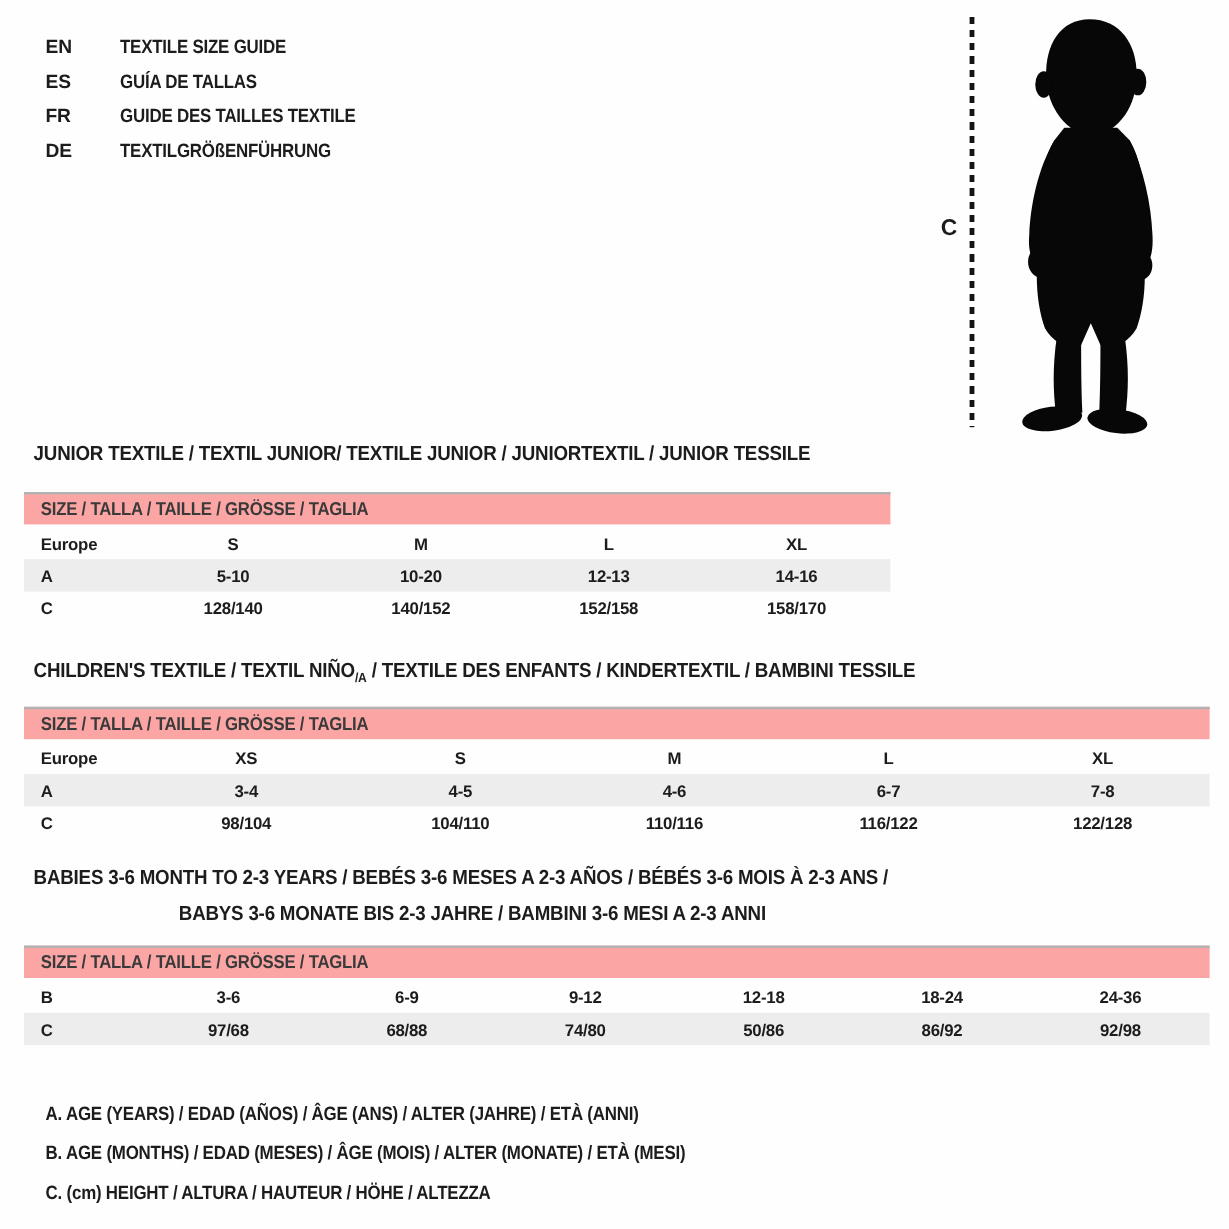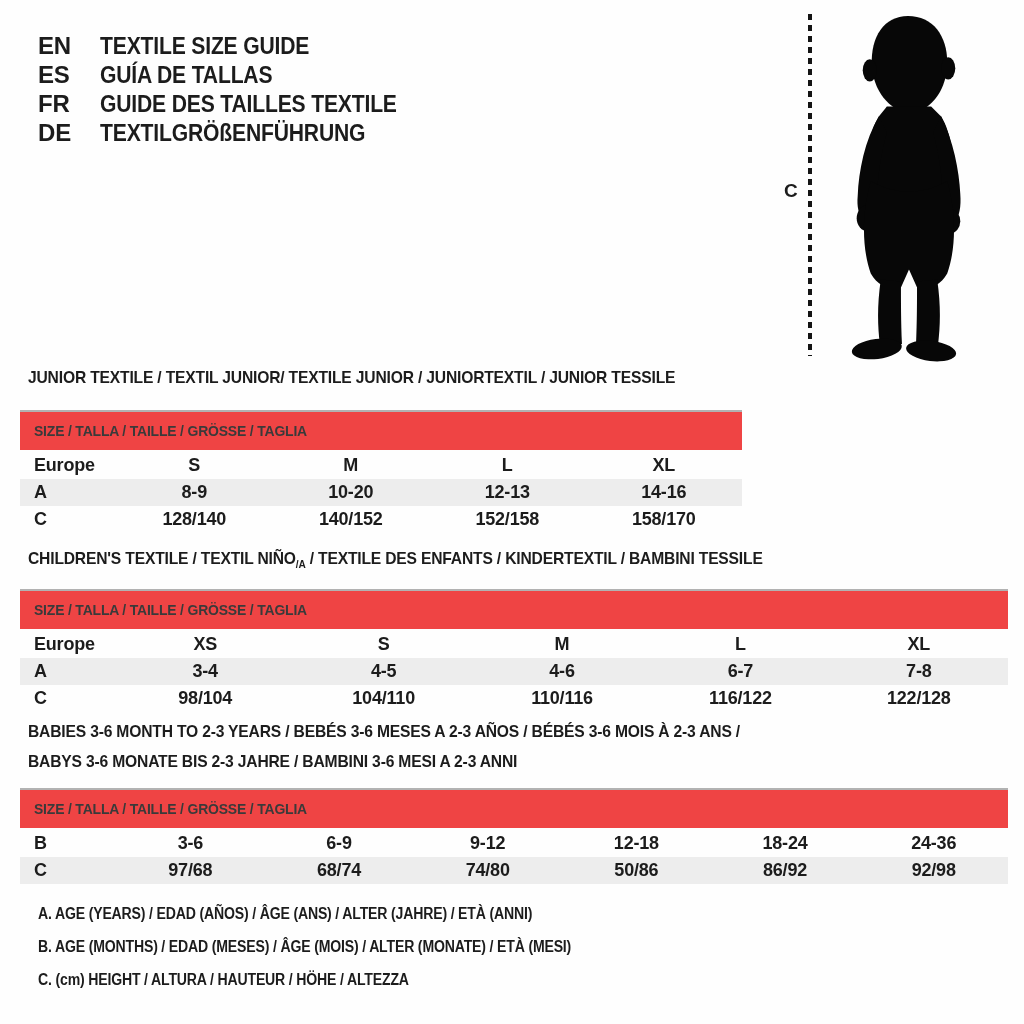--- a/index.html
+++ b/index.html
@@ -8,59 +8,59 @@
     position:relative; width:1024px; height:1024px;
     background:#fefefe; overflow:hidden;
     font-family:"Liberation Sans", sans-serif;
     font-weight:700; color:#1c1c1c;
     letter-spacing:-0.2px;
   }
   .cx { display:inline-block; transform:scaleX(0.88); transform-origin:0 50%; white-space:nowrap; }
 
   
   .lang-block { position:absolute; left:38px; top:31px; }
-  .lang-row { display:flex; height:29px; align-items:flex-end; font-size:24px; }
+  .lang-row { display:flex; height:29px; align-items:flex-start; font-size:16px; }
   .lang-code { width:62px; }
 
   
   .figure { position:absolute; left:778px; top:8px; width:240px; height:356px; }
   .c-label { position:absolute; left:6px; top:172px; font-size:19px; }
   .dotted-line {
     position:absolute; left:30px; top:6px; width:4px; height:342px;
     background-image:repeating-linear-gradient(to bottom, #141414 0px, #141414 6px, transparent 6px, transparent 11px);
   }
   .silhouette { position:absolute; left:56px; top:2px; width:152px; height:352px; }
 
   
   .sec-title { position:absolute; left:28px; font-size:17px; white-space:nowrap; }
   .sec-title .cx { transform:scaleX(0.92); }
   .subscript { font-size:11px; vertical-align:-4px; }
 
   
   .table { position:absolute; left:20px; }
   .size-bar {
-    height:40px; background:#ef4444; border-top:2px solid #b2b2b2;
+    height:27px; background:#fca5a5; border-top:2px solid #b2b2b2;
     display:flex; align-items:center; padding-left:14px;
     font-size:15.5px; color:#3a3a3a; margin-bottom:2px;
   }
   .size-bar .cx { transform:scaleX(0.9); }
-  .trow { display:flex; height:27px; align-items:center; font-size:18px; }
+  .trow { display:flex; height:27px; align-items:center; font-size:14px; }
   .trow.striped { background:#ededed; }
   .tlabel { width:96px; padding-left:14px; }
   .tcell { flex:1; text-align:center; }
   .junior-table { top:410px; width:722px; }
   .children-table { top:589px; width:988px; }
   .babies-table { top:788px; width:988px; }
   .junior-title { top:368px; }
   .children-title { top:549px; }
-  .babies-title { top:717px; line-height:30px; }
+  .babies-title { top:717px; line-height:30px;text-align:center; }
 
   
   .footnotes { position:absolute; left:38px; top:905px; font-size:16px; }
-  .footnote { height:33px; display:flex; align-items:flex-start; }
+  .footnote { height:33px; display:flex; align-items:flex-end; }
 </style>
 </head>
 <body>
 
 <div class="page">
 
   <div class="lang-block">
     <div class="lang-row">
       <span class="lang-code">EN</span>
       <span class="cx">TEXTILE SIZE GUIDE</span>
@@ -110,21 +110,21 @@
     </div>
     <div class="trow">
       <span class="tlabel">Europe</span>
       <span class="tcell">S</span>
       <span class="tcell">M</span>
       <span class="tcell">L</span>
       <span class="tcell">XL</span>
     </div>
     <div class="trow striped">
       <span class="tlabel">A</span>
-      <span class="tcell">8-9</span>
+      <span class="tcell">5-10</span>
       <span class="tcell">10-20</span>
       <span class="tcell">12-13</span>
       <span class="tcell">14-16</span>
     </div>
     <div class="trow">
       <span class="tlabel">C</span>
       <span class="tcell">128/140</span>
       <span class="tcell">140/152</span>
       <span class="tcell">152/158</span>
       <span class="tcell">158/170</span>
@@ -177,21 +177,21 @@
       <span class="tcell">3-6</span>
       <span class="tcell">6-9</span>
       <span class="tcell">9-12</span>
       <span class="tcell">12-18</span>
       <span class="tcell">18-24</span>
       <span class="tcell">24-36</span>
     </div>
     <div class="trow striped">
       <span class="tlabel">C</span>
       <span class="tcell">97/68</span>
-      <span class="tcell">68/74</span>
+      <span class="tcell">68/88</span>
       <span class="tcell">74/80</span>
       <span class="tcell">50/86</span>
       <span class="tcell">86/92</span>
       <span class="tcell">92/98</span>
     </div>
   </div>
 
   <div class="footnotes">
     <div class="footnote">
         <span class="cx">A. AGE (YEARS) / EDAD (AÑOS) / ÂGE (ANS) / ALTER (JAHRE) / ETÀ (ANNI)</span>

